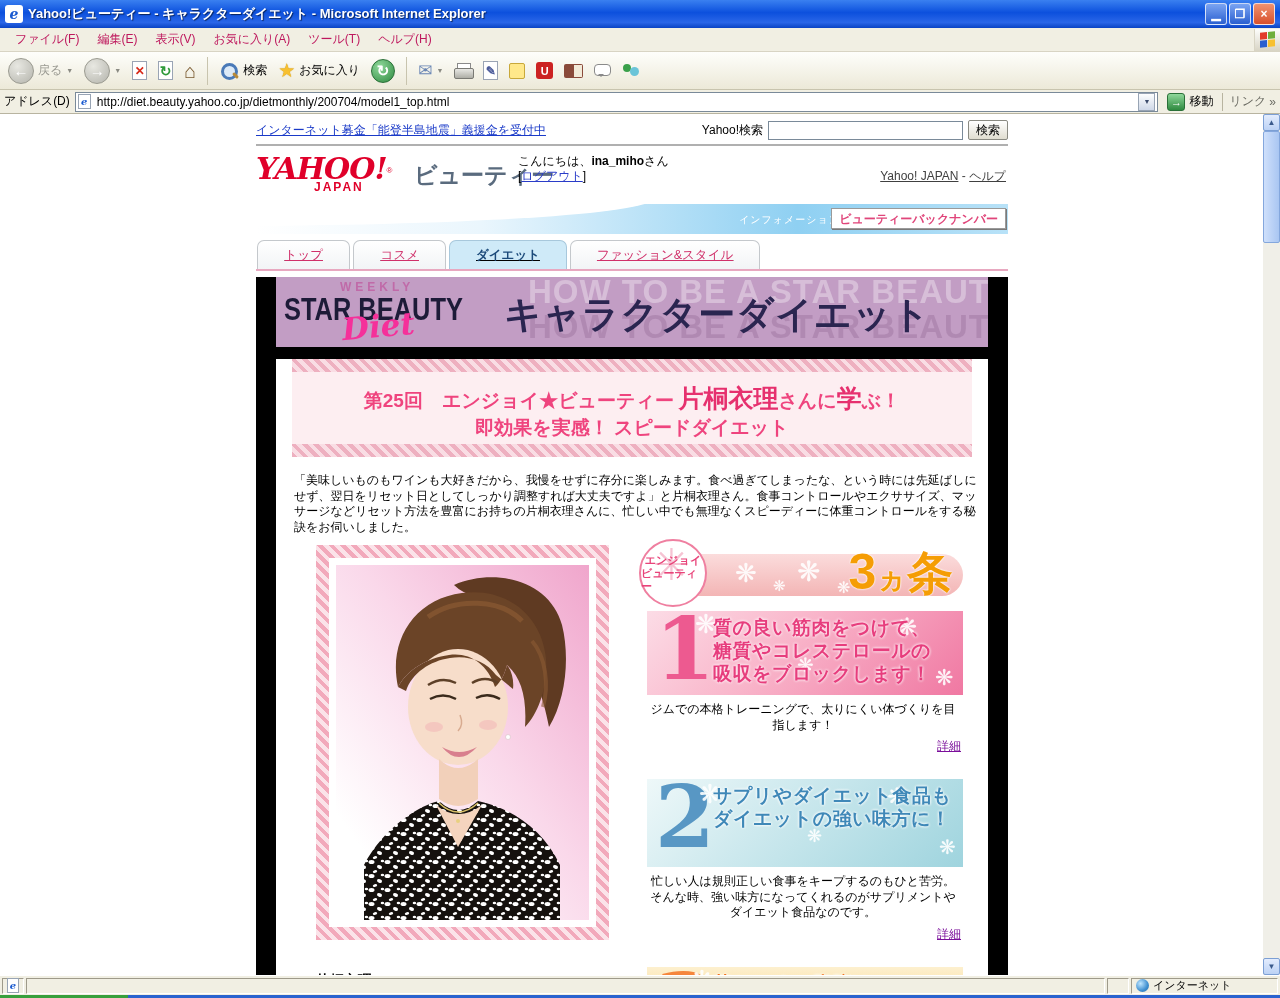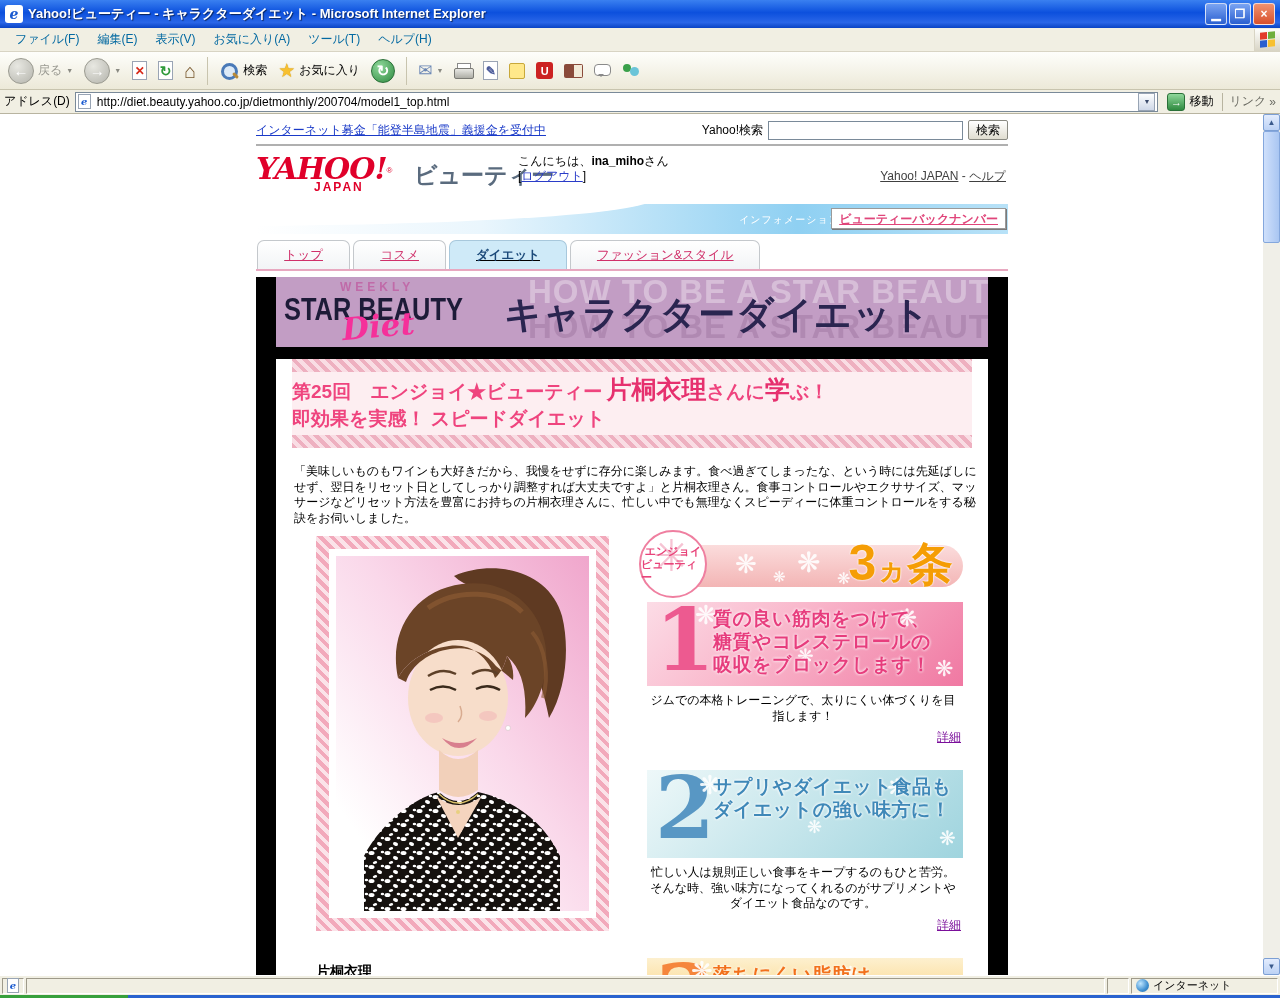--- a/index.html
+++ b/index.html
@@ -9,21 +9,21 @@
   
   .titlebar{height:28px;background:linear-gradient(180deg,#3a80f0 0%,#0c50dd 45%,#2a66e8 80%,#0a43c4 100%);display:flex;align-items:center;padding:0 5px;}
   .ie-icon{width:18px;height:18px;border-radius:3px;background:#fff;display:flex;align-items:center;justify-content:center;color:#1a5ad0;font:bold italic 14px "DejaVu Serif",serif;margin-right:5px;}
   .title-text{color:#fff;font-weight:bold;font-size:13px;text-shadow:1px 1px 1px rgba(0,0,0,.6);flex:1;white-space:nowrap;overflow:hidden;}
   .winbtns{display:flex;gap:2px;}
   .winbtn{width:22px;height:22px;border-radius:3px;border:1px solid rgba(255,255,255,.75);color:#fff;font-size:12px;font-weight:bold;display:flex;align-items:center;justify-content:center;line-height:1;}
   .winbtn.min,.winbtn.res{background:linear-gradient(180deg,#7ba4f2,#2a5fd0);}
   .winbtn.close{background:linear-gradient(180deg,#f0926f,#d8502c);}
 
   .menubar{height:24px;background:#f1efe3;border-bottom:1px solid #d8d4c4;display:flex;align-items:center;padding-left:6px;}
-  .menu-item{font-size:12px;padding:13px 9px;color:#0369a1;}
+  .menu-item{font-size:12px;padding:13px 9px;color:#be185d;}
   .menubar .flag{margin-left:auto;width:26px;height:22px;background:linear-gradient(180deg,#fdfdfb,#d8d4c4);display:flex;align-items:center;justify-content:center;border-left:1px solid #d8d4c4;}
   .flag-grid{display:grid;grid-template-columns:7px 7px;grid-template-rows:7px 7px;gap:1px;transform:skewY(-6deg);}
   .flag-grid i{display:block;}
   .fr{background:#e23a2a;}.fg{background:#6fae3c;}.fb{background:#2a5fd0;}.fy{background:#f7c030;}
 
   .toolbar{height:38px;background:linear-gradient(180deg,#fefefb,#ece9d8);border-bottom:1px solid #c8c4ae;display:flex;align-items:center;padding:0 4px;gap:3px;}
   .tbtn{display:flex;align-items:center;gap:4px;padding:2px 4px;border-radius:3px;}
   .tsep{width:1px;height:28px;background:#c8c4ae;margin:0 4px;}
   .circle-btn{width:26px;height:26px;border-radius:50%;background:radial-gradient(circle at 35% 30%,#e8e8e2,#b4b4ac);border:1px solid #9a9a90;color:#fff;display:flex;align-items:center;justify-content:center;font-size:15px;font-weight:bold;}
   .circle-btn.green{background:radial-gradient(circle at 35% 30%,#8fd89a,#2f8a40);border-color:#2a7038;width:24px;height:24px;}
@@ -95,21 +95,21 @@
   .greeting{position:absolute;left:262px;top:8px;font-size:12px;line-height:15px;color:#000;}
   .greeting b{font-weight:bold;}
   .logout a{color:#2a3cc8;text-decoration:underline;}
   .hdr-links{position:absolute;right:2px;top:22px;font-size:12px;color:#444;}
   .hdr-links a{color:#404040;text-decoration:underline;}
 
   
   .waveband{height:30px;position:relative;background:linear-gradient(90deg,#ffffff 0%,#eaf6fd 30%,#8fd0f2 72%,#b8e2f8 100%);overflow:hidden;}
   .waveband::before{content:"";position:absolute;left:-40px;top:-8px;width:58%;height:30px;background:#fff;border-bottom-right-radius:100% 90%;}
   .info-label{position:absolute;right:168px;top:9px;font-size:10px;color:#fff;letter-spacing:1px;}
-  .backnum-btn{position:absolute;right:2px;top:4px;height:21px;background:#fff;border:1px solid #9a9a9a;box-shadow:1px 1px 0 #7a7a7a;padding:2px 7px;font-size:12px;font-weight:bold;color:#e0457a;text-decoration:underline;white-space:nowrap;}
+  .backnum-btn{position:absolute;right:2px;top:4px;height:21px;background:#fff;border:1px solid #9a9a9a;box-shadow:1px 1px 0 #7a7a7a;padding:2px 7px;font-size:12px;font-weight:bold;color:#e0457a;white-space:nowrap;}
 
   
   .tabs{margin-top:6px;display:flex;gap:3px;padding-left:1px;border-bottom:2px solid #e8a8c0;}
   .tab{min-width:93px;text-align:right;padding:6px 26px 5px;border:1px solid #c4c8cc;border-bottom:none;border-radius:7px 7px 0 0;background:linear-gradient(#ffffff,#f2f4f6);font-size:12.5px;text-decoration:underline;}
   .tab span{color:#d0306a;text-decoration:underline;}
   .tab.active{background:#cfeaf8;border-color:#a8c8dc;}
   .tab.active span{color:#1c4a7a;font-weight:bold;text-decoration:none;}
   .tab.wide{min-width:130px;}
 
   
@@ -120,21 +120,21 @@
   .ghost.g2{left:252px;top:31px;color:rgba(90,40,90,.16);}
   .bn-weekly{position:absolute;left:64px;top:3px;font-size:12px;letter-spacing:4px;color:#c06aa8;font-weight:bold;}
   .bn-star{position:absolute;left:8px;top:15px;font-size:31px;font-weight:bold;color:#1d1b38;transform:scaleX(.82);transform-origin:left;letter-spacing:0px;font-family:"Liberation Sans",sans-serif;}
   .bn-diet{position:absolute;left:66px;top:31px;font:bold italic 31px "DejaVu Serif",serif;color:#f5309a;transform:rotate(-5deg);}
   .bn-title{position:absolute;left:228px;top:13px;font-size:37px;font-weight:bold;color:#2a2550;letter-spacing:1px;white-space:nowrap;}
   .white-inner{background:#fff;padding-bottom:60px;}
 
   
   .headline{margin:12px 16px 0;}
   .hl-strip{height:13px;background:repeating-linear-gradient(45deg,#eeb0c0 0 4px,#f9dde4 4px 8px);}
-  .hl-body{background:#fdeef1;text-align:left;padding:3px 0 5px;}
+  .hl-body{background:#fdeef1;text-align:center;padding:12px 0 5px;}
   .hl1{line-height:28px;white-space:nowrap;}
   .hl-s{font-size:19px;font-weight:bold;color:#ef447e;}
   .hl-b{font-size:25px;font-weight:bold;color:#e6306e;}
   .hl2{line-height:23px;font-size:19px;font-weight:bold;color:#ef447e;}
 
   
   .intro{margin:16px 14px 0 18px;width:690px;font-size:12px;line-height:15.5px;color:#000;}
 
   
   .cols{display:flex;margin-top:10px;padding-left:40px;}

